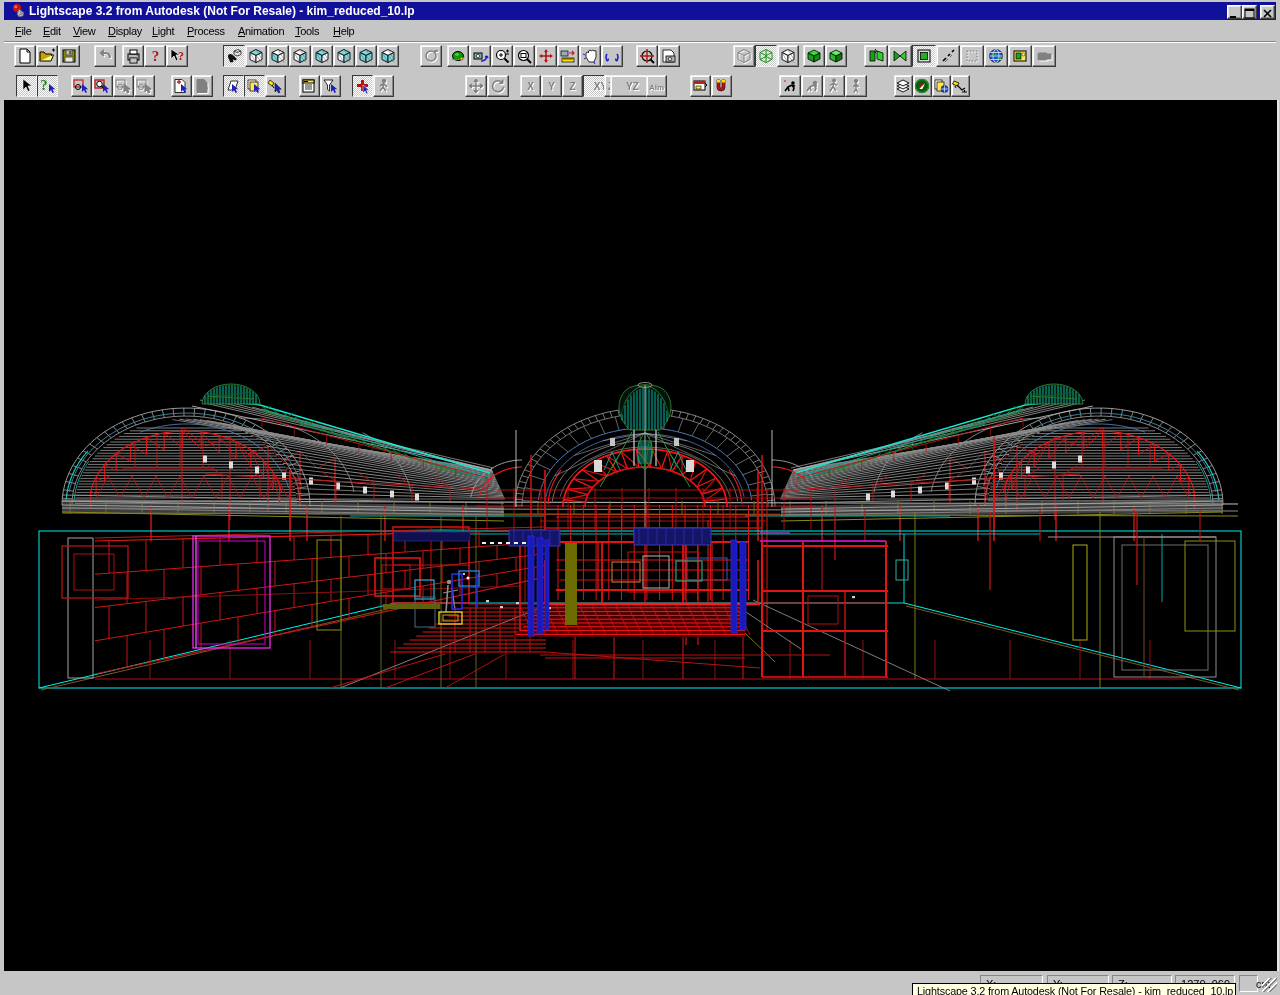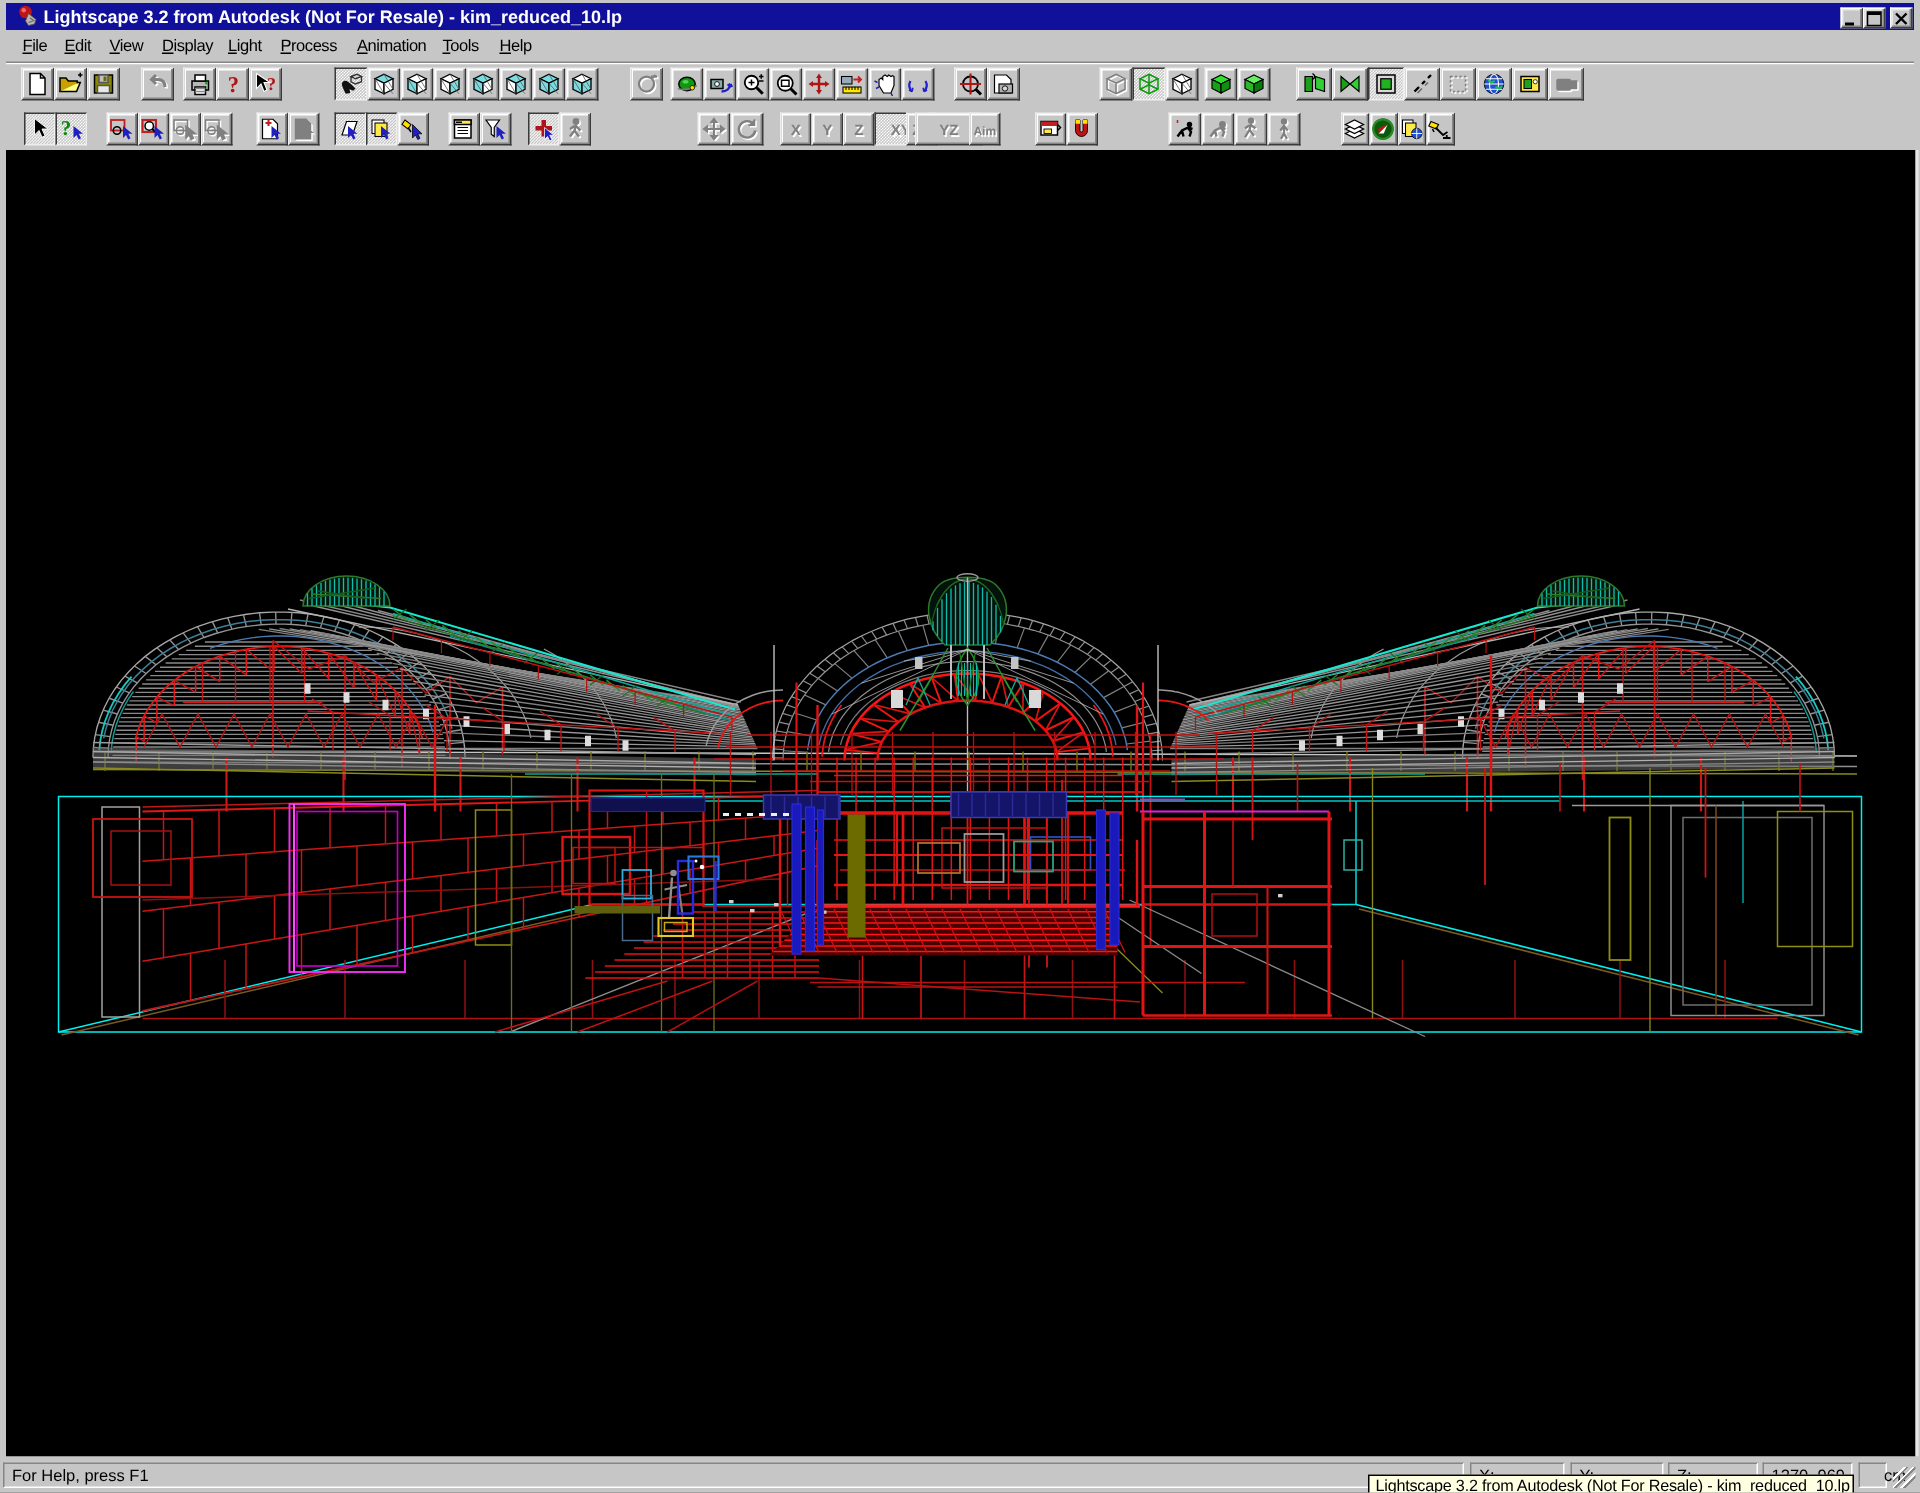--- a/index.html
+++ b/index.html
@@ -1657,20 +1657,19 @@
 <circle cx="464" cy="574" r="1" fill="#fff"></circle>
 <rect x="415.0" y="580.0" width="19.0" height="19.0" fill="none" stroke="#30b0e0" stroke-width="1.2"></rect>
 <rect x="415.0" y="597.0" width="20.0" height="30.0" fill="none" stroke="#4a6a8a" stroke-width="1"></rect>
 <rect x="439.0" y="612.0" width="23.0" height="12.0" fill="none" stroke="#e8c820" stroke-width="1.4"></rect>
 <rect x="443.0" y="615.0" width="15.0" height="6.0" fill="none" stroke="#c8a818" stroke-width="1"></rect>
 <rect x="383" y="604" width="57" height="5" fill="#5f5f10"></rect>
 </svg>
 </div>
 <div class="abs" id="vphi"></div>
 <div class="abs" id="status">
-  <div class="cell" style="left:2px;width:974px">For Help, press F1</div>
   <div class="cell" style="left:980px;width:63px">X:</div>
   <div class="cell" style="left:1047px;width:62px">Y:</div>
   <div class="cell" style="left:1112px;width:60px">Z:</div>
   <div class="cell" style="left:1175px;width:60px;text-align:right;padding-right:4px">1270, 969</div>
   <div class="cell" style="left:1239px;width:19px;padding-left:16px">cm</div>
   <div id="grip"></div>
 </div>
 <div id="tooltip">Lightscape 3.2 from Autodesk (Not For Resale) - kim_reduced_10.lp</div>
 </body></html>

